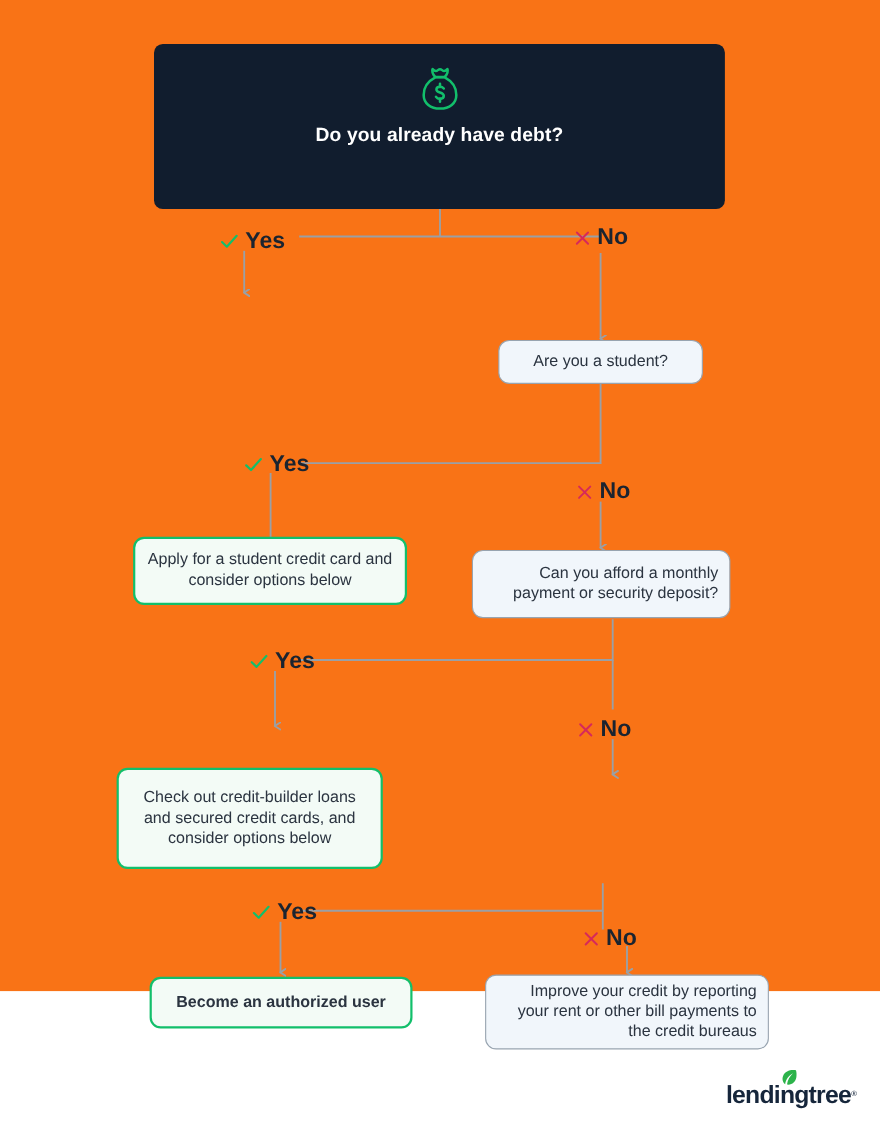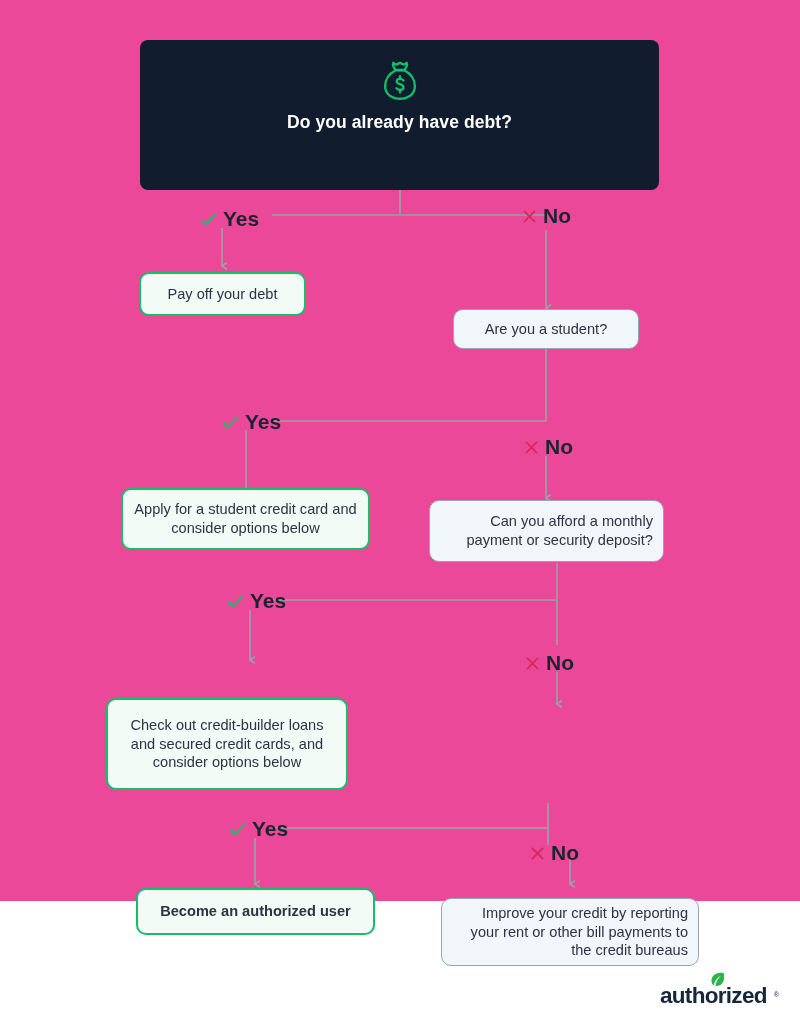--- a/index.html
+++ b/index.html
@@ -6,21 +6,21 @@
   html, body {
     width: 800px; height: 1021px;
     background: #ffffff;
     font-family: "Liberation Sans", sans-serif;
     overflow: hidden;
   }
   #stage {
     position: relative;
     width: 800px;
     height: 901px;
-    background: #ec4899;
+    background: #f97316;
   }
   #wires {
     position: absolute;
     left: 0; top: 0;
     width: 800px; height: 1021px;
     pointer-events: none;
   }
 
   .node {
     position: absolute;
@@ -181,23 +181,20 @@
     <span>Yes</span>
   </div>
 
   <div class="branch" style="left:521px; top:204px;">
     <svg width="17" height="17" viewBox="0 0 20 20">
       <path d="M4 4 L16 16 M16 4 L4 16" fill="none" stroke="#d6295a" stroke-width="2.1" stroke-linecap="round"></path>
     </svg>
     <span>No</span>
   </div>
 
-  <div class="node out" style="left:139px; top:272px; width:167px; height:44px;">
-    <span>Pay off your debt</span>
-  </div>
 
   <div class="node qst" style="left:453px; top:309px; width:186px; height:40px;">
     <span>Are you a student?</span>
   </div>
 
   <div class="branch" style="left:221px; top:410px;">
     <svg width="19" height="19" viewBox="0 0 20 20">
       <path d="M3 10.6 L7.6 15 L17 4.6" fill="none" stroke="#12bf6b" stroke-width="2.1" stroke-linecap="round" stroke-linejoin="round"></path>
     </svg>
     <span>Yes</span>
@@ -248,30 +245,30 @@
     <svg width="17" height="17" viewBox="0 0 20 20">
       <path d="M4 4 L16 16 M16 4 L4 16" fill="none" stroke="#d6295a" stroke-width="2.1" stroke-linecap="round"></path>
     </svg>
     <span>No</span>
   </div>
 
   <div class="node out" style="left:136px; top:888px; width:239px; height:47px;font-weight:bold;">
     <span>Become an authorized user</span>
   </div>
 
-  <div class="node qst" style="left:441px; top:886px; width:258px; height:68px;margin-top:12px;">
+  <div class="node qst" style="left:441px; top:886px; width:258px; height:68px;">
     <span>Improve your credit by reporting your rent or other bill payments to the credit bureaus</span>
   </div>
 
   <div class="logo">
     <svg class="logo-leaf" viewBox="0 0 20 20">
       <path d="M17.2 2.4 C11.5 1.4 5.4 3.4 3.4 8.4
                C2.0 11.9 3.3 15.4 5.6 17.2
                C6.4 12.4 9.4 8.0 14.0 5.6
                C10.6 8.8 8.2 12.8 7.6 17.6
                C12.6 18.4 16.8 15.0 17.6 9.8
                C18.0 7.2 17.8 4.6 17.2 2.4 Z" fill="#2cb34a"></path>
     </svg>
-    <span class="logo-word">authorized</span>
+    <span class="logo-word">lendingtree</span>
     <span class="logo-tm">®</span>
   </div>
 
 </div>
 
 </body></html>

